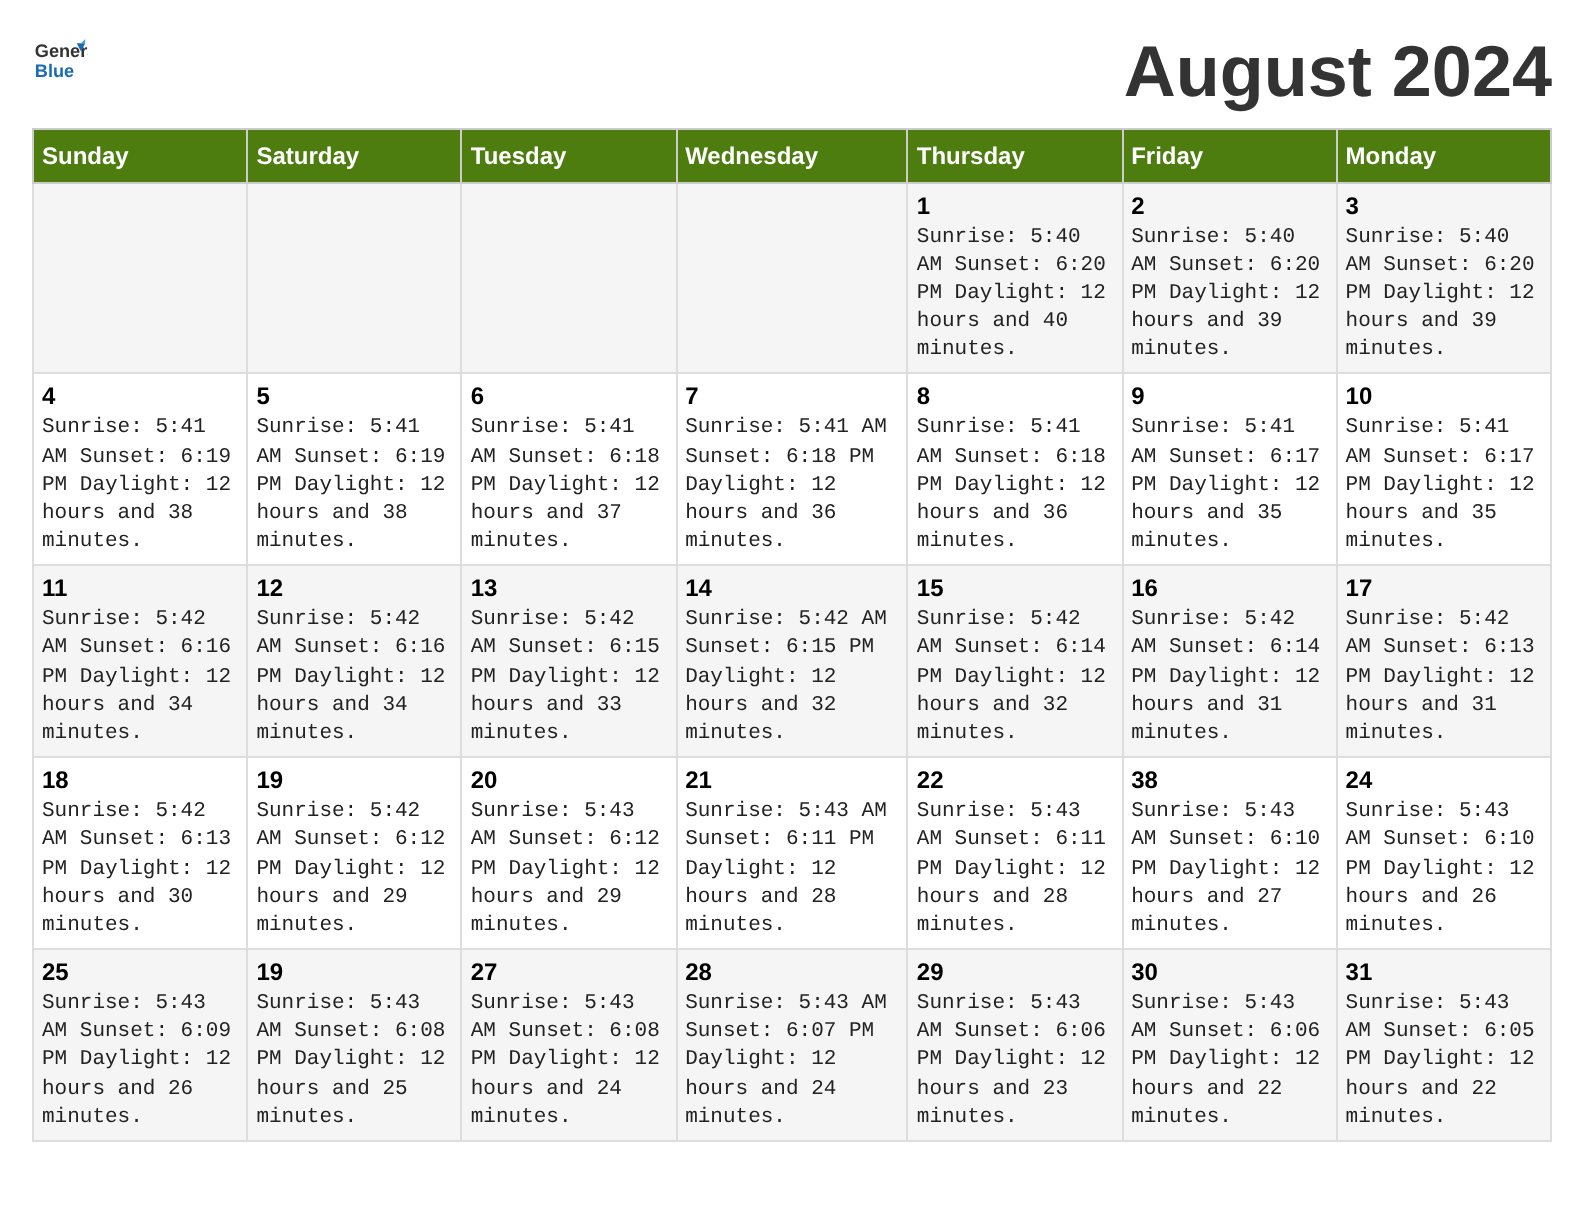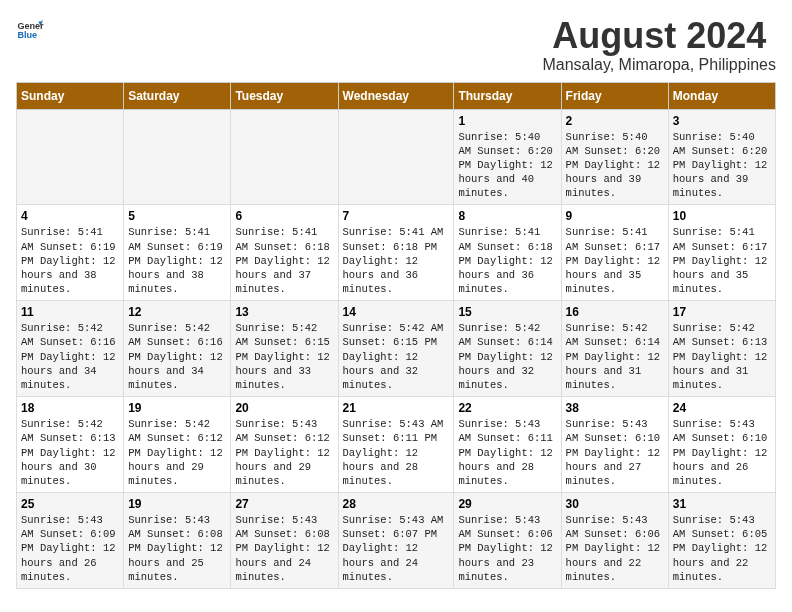--- a/index.html
+++ b/index.html
@@ -19,40 +19,40 @@
     .logo {
       display: flex;
       align-items: center;
       gap: 4px;
     }
     .logo-icon {
       width: 28px;
       height: 28px;
     }
     .title-area {
-      text-align: center;
+      text-align: left;
     }
     .title-area h1 {
       font-size: 36px;
       font-weight: bold;
       color: #333;
       line-height: 1.1;
     }
     .title-area h2 {
       font-size: 16px;
       font-weight: normal;
       color: #333;
     }
     table {
       width: 100%;
       border-collapse: collapse;
       font-size: 11px;
     }
     thead tr {
-      background-color: #a16207;
+      background-color: #4d7c0f;
       color: #fff;
     }
     thead th {
       padding: 6px 4px;
       text-align: left;
       font-weight: bold;
       font-size: 12px;
       border: 1px solid #ccc;
     }
     tbody tr {
@@ -93,21 +93,20 @@
   <div class="logo">
     <svg class="logo-icon" viewBox="0 0 40 40">
       <text x="2" y="18" font-size="13" font-weight="bold" fill="#333" font-family="Arial">General</text>
       <text x="2" y="32" font-size="13" font-weight="bold" fill="#1a6bb5" font-family="Arial">Blue</text>
       <polygon points="32,8 38,8 35,14" fill="#1a6bb5"></polygon>
       <polygon points="35,8 38,5 38,8" fill="#4a9fd4"></polygon>
     </svg>
   </div>
   <div class="title-area">
     <h1>August 2024</h1>
-    <h2>Mansalay, Mimaropa, Philippines</h2>
   </div>
 </div>
 
 <table>
   <thead>
     <tr>
 
     <th>Sunday</th>
         <th>Saturday</th>
         <th>Tuesday</th>

